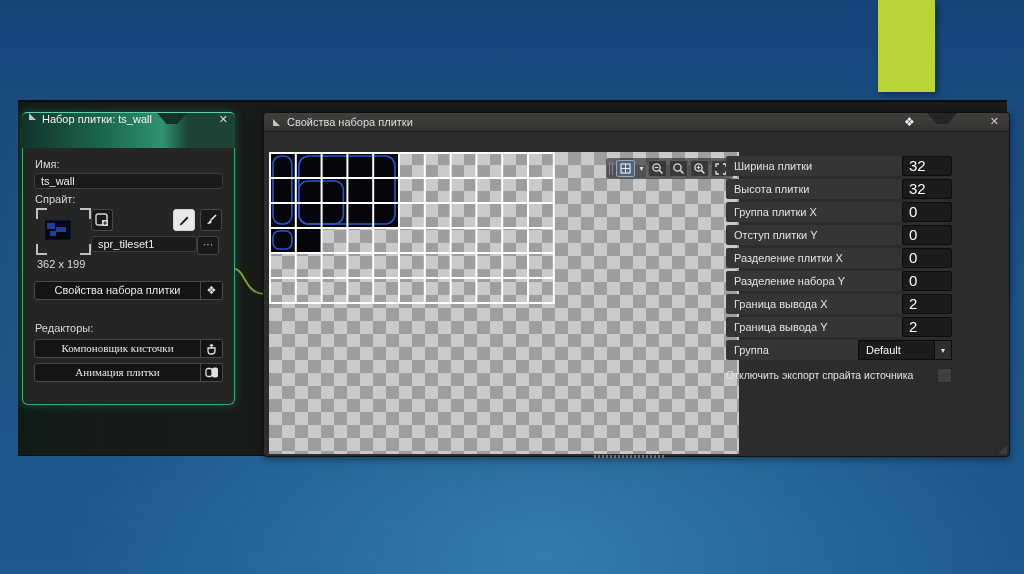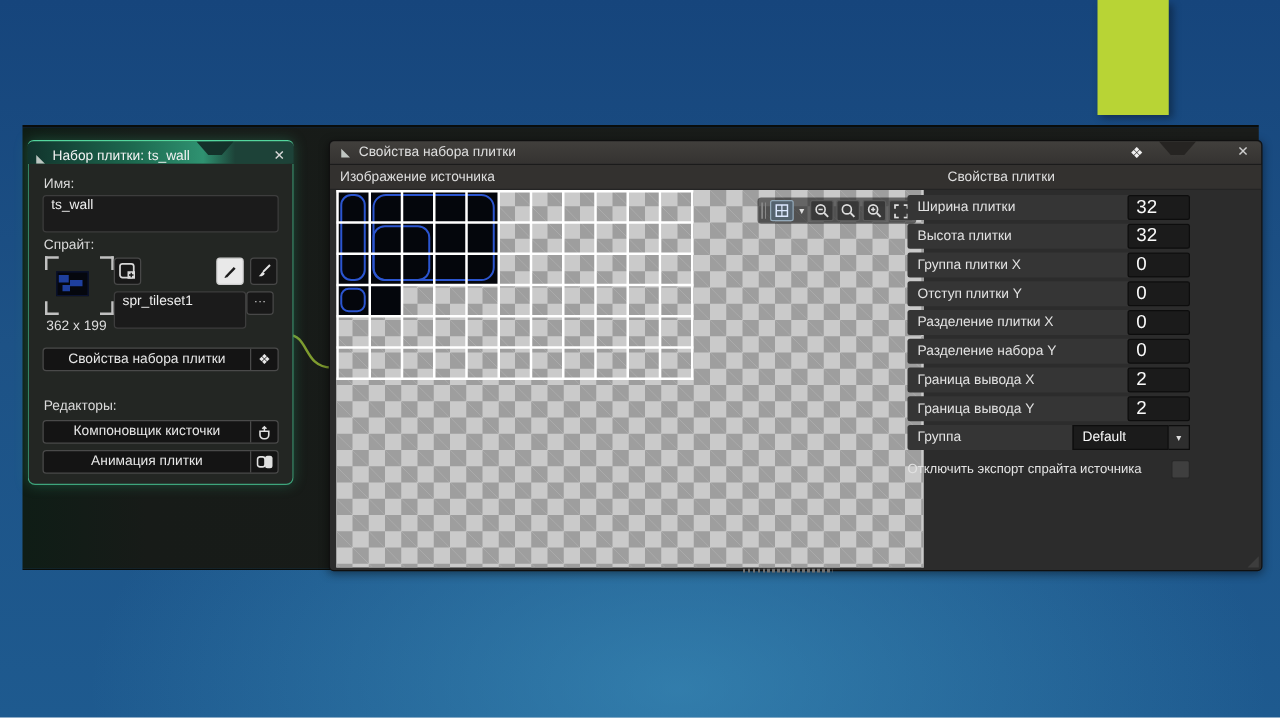--- a/index.html
+++ b/index.html
@@ -13,34 +13,34 @@
   .accent-rect { position:absolute; left:878px; top:0; width:57px; height:92px;
     box-shadow:3px 3px 6px rgba(0,0,0,.35); }
 
   .workspace { position:absolute; left:18px; top:100px; width:989px; height:356px;
     background:linear-gradient(90deg,#0f1d16 0%, #171b18 10%, #1a1c1a 100%);
     border-top:2px solid #0a0d0b; border-bottom:1px solid #0a0d0b; }
 
   
   .left-panel { position:absolute; left:4px; top:10px; width:213px; height:276px;
     filter:drop-shadow(0 0 5px rgba(50,170,120,.35)); font-size:11px; color:#e4e4e4; }
-  .lp-title { position:relative; height:19px; border-radius:5px 5px 0 0; overflow:hidden;
+  .lp-title { position:relative; height:36px; border-radius:5px 5px 0 0; overflow:hidden;
     background:linear-gradient(90deg,#11332c 0%, #1d6a50 40%, #2f9271 66%, #1d4238 78%, #1d4238 100%);
-    border-top:1px solid #54d69e; display:flex; align-items:flex-end; padding:0 7px; gap:6px;
+    border-top:1px solid #54d69e; display:flex; align-items:flex-start; padding:0 7px; gap:6px;
     color:#f2f2f2; font-size:11px; }
   .lp-notch, .mw-notch { position:absolute; top:0; height:11px; width:30px;
     clip-path:polygon(0 0,100% 0,68% 100%,32% 100%); background:#14312a; }
   .lp-notch { left:135px; }
   .tri { width:0; height:0; border-left:7px solid #cfd6d2; border-top:7px solid transparent;
     transform:rotate(0deg); opacity:.9; }
   .close-x { margin-left:auto; color:#d8d8d8; font-size:11px; cursor:default; z-index:2; }
   .lp-body { height:257px; background:#232623; border:1px solid #3ea57c; border-top:none;
     border-radius:0 0 6px 6px; padding:6px 11px 0 11px; }
   .flabel { display:block; margin:4px 0 3px 1px; color:#d9d9d9; }
-  .tfield { height:30px; line-height:15px; background:#1b1b1b; border:1px solid #3d3d3d;
+  .tfield { height:16px; line-height:15px; background:#1b1b1b; border:1px solid #3d3d3d;
     border-radius:3px; padding:0 6px; color:#eee; font-size:11px; }
   .name-input { width:100%; }
   .sprite-zone { position:relative; height:64px; margin-top:2px; }
   .thumb { position:absolute; left:2px; top:0; width:55px; height:47px; }
   .thumb .ck { position:absolute; width:11px; height:11px; border-color:#c0c0c0; border-style:solid; border-width:0; }
   .ck.tl { left:0; top:0; border-left-width:2px; border-top-width:2px; }
   .ck.tr { right:0; top:0; border-right-width:2px; border-top-width:2px; }
   .ck.bl { left:0; bottom:0; border-left-width:2px; border-bottom-width:2px; }
   .ck.br { right:0; bottom:0; border-right-width:2px; border-bottom-width:2px; }
   .thumb-img { position:absolute; left:9px; top:12px; width:26px; height:20px; background:#05070e;
@@ -54,21 +54,21 @@
   .btn-brush { left:166px; top:1px; }
   .sprite-name { position:absolute; left:57px; top:28px; width:106px; }
   .btn-more { position:absolute; left:163px; top:28px; width:22px; height:19px; background:#181818;
     border:1px solid #484848; border-radius:3px; color:#ccc; text-align:center; line-height:15px; font-size:10px; }
   .wide-btn { display:flex; align-items:stretch; height:19px; background:#141414;
     border:1px solid #4a4a4a; border-radius:3px; margin-top:9px; }
   .wb-label { flex:1; text-align:center; line-height:17px; color:#e6e6e6; font-size:11px; }
   .wb-icon { width:22px; border-left:1px solid #4a4a4a; display:flex; align-items:center;
     justify-content:center; color:#e8e8e8; font-size:11px; }
   .editors-label { margin-top:22px; }
-  .editor-btn { margin-top:5px; }
+  .editor-btn { margin-top:5px;font-family:Liberation Serif, serif; }
 
   
   .wire { position:absolute; left:211px; top:158px; }
 
   
   .main-window { position:absolute; left:245px; top:10px; width:747px; height:345px;
     background:#2c2c2c; border:1px solid #101010; border-radius:4px;
     box-shadow:0 2px 8px rgba(0,0,0,.45); font-size:11px; color:#e0e0e0; }
   .mw-title { position:relative; height:19px; border-radius:4px 4px 0 0;
     background:linear-gradient(180deg,#413f3c,#353331); border-bottom:1px solid #1b1b1b;
@@ -218,24 +218,20 @@
 
     <section class="main-window">
       <header class="mw-title">
         <span class="tri"></span>
         <span>Свойства набора плитки</span>
         <span class="mw-diamond">❖</span>
         <span class="mw-notch"></span>
         <span class="mw-close">✕</span>
       </header>
 
-      <div class="mw-header">
-        <span class="src-label">Изображение источника</span>
-        <span class="props-label">Свойства плитки</span>
-      </div>
 
       <div class="image-area">
         <svg id="tiles-svg" width="285.8" height="152">
             <rect x="1" y="1" width="25.8" height="25" fill="#04060c"></rect>
             <rect x="26.8" y="1" width="25.8" height="25" fill="#04060c"></rect>
             <rect x="52.6" y="1" width="25.8" height="25" fill="#04060c"></rect>
             <rect x="78.4" y="1" width="25.8" height="25" fill="#04060c"></rect>
             <rect x="104.2" y="1" width="25.8" height="25" fill="#04060c"></rect>
             <rect x="1" y="26" width="25.8" height="25" fill="#04060c"></rect>
             <rect x="26.8" y="26" width="25.8" height="25" fill="#04060c"></rect>

